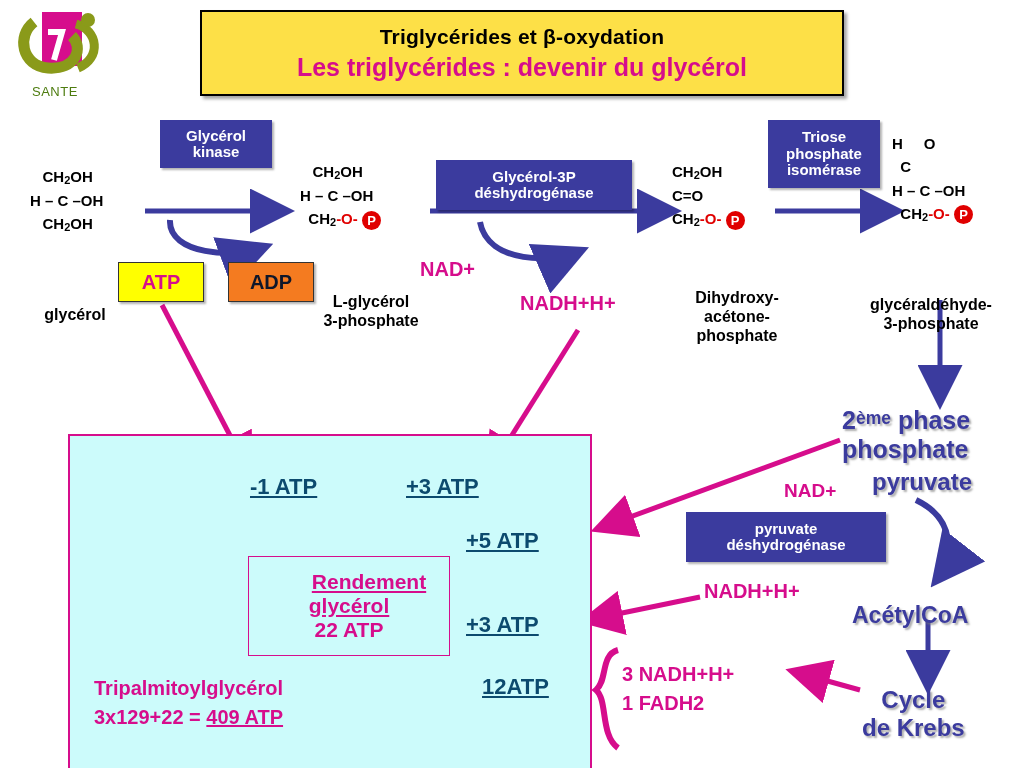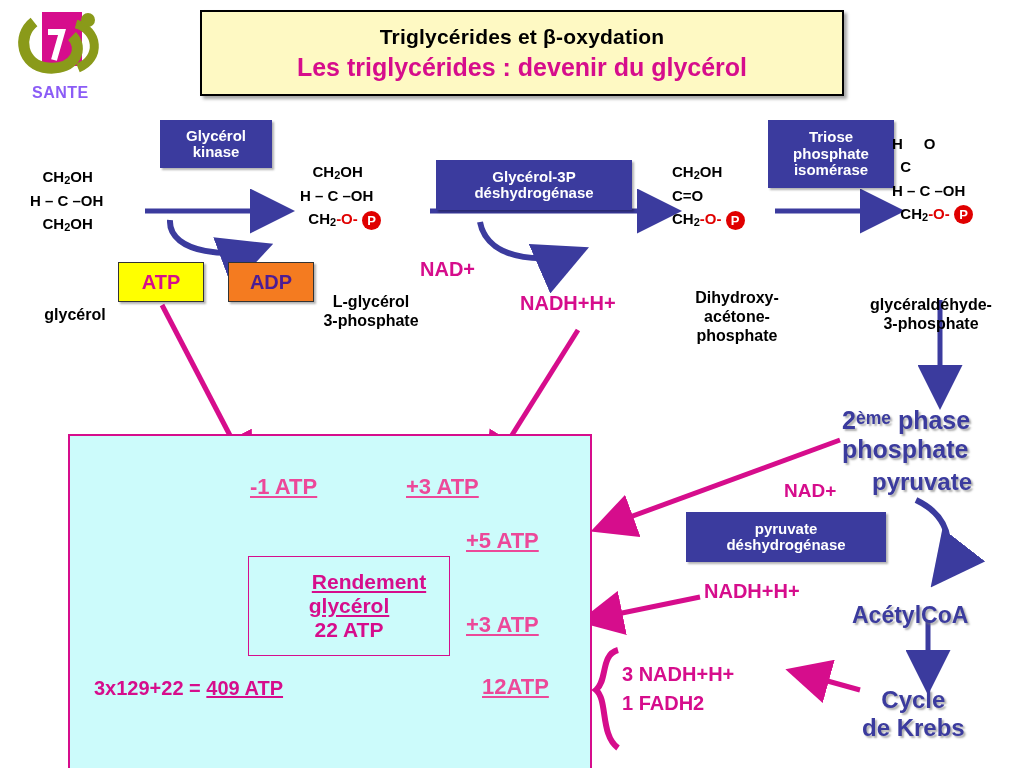--- a/index.html
+++ b/index.html
@@ -12,40 +12,40 @@
     height: 768px;
     position: relative;
     overflow: hidden;
     font-family: "Liberation Sans", sans-serif;
   }
   .abs { position: absolute; }
 
   
   #title-box {
     left: 200px; top: 10px; width: 640px; height: 82px;
-    background: #fef9c3;
+    background: #fde047;
     border: 2px solid #000;
     box-shadow: 3px 3px 3px rgba(0,0,0,0.35);
     display: flex; flex-direction: column;
     align-items: center; justify-content: center;
   }
   #title-line1 {
     font-size: 21px; font-weight: bold; color: #000;
     letter-spacing: 0.2px;
   }
   #title-line2 {
     font-size: 25px; font-weight: bold; color: #d60d8c;
     margin-top: 4px;
   }
 
   
   #logo { left: 14px; top: 8px; width: 110px; height: 100px; }
   #logo-text {
     position: absolute; left: 18px; top: 76px;
-    font-size: 16px; font-weight: bold; color: #8b5cf6;
+    font-size: 13px; font-weight: normal; color: #4d7c0f;
     letter-spacing: 0.5px;
   }
 
   
   .enzyme-box {
     background: #3b3b9e;
     color: #ffffff;
     font-weight: bold;
     font-size: 15px;
     text-align: center;
@@ -80,39 +80,39 @@
   #atp-box {
     left: 118px; top: 262px; width: 84px; height: 38px;
     background: #ffff00; border: 1px solid #333;
     color: #d60d8c; font-weight: bold; font-size: 20px;
     display: flex; align-items: center; justify-content: center;
     box-shadow: 2px 2px 2px rgba(0,0,0,0.3);
   }
   #adp-box {
     left: 228px; top: 262px; width: 84px; height: 38px;
     background: #f47b20; border: 1px solid #333;
-    color: #4c1d95; font-weight: bold; font-size: 20px;
+    color: #0f172a; font-weight: bold; font-size: 20px;
     display: flex; align-items: center; justify-content: center;
     box-shadow: 2px 2px 2px rgba(0,0,0,0.3);
   }
 
   
   .magenta {
     color: #d60d8c; font-weight: bold;
   }
   .sup { font-size: 0.7em; vertical-align: 5px; }
 
   
   #yield-panel {
     left: 68px; top: 434px; width: 520px; height: 332px;
     background: #ccfbfb;
     border: 2px solid #d60d8c;
   }
   .atp-underline {
-    color: #ec4899; font-weight: bold; font-size: 22px;
+    color: #0c4a6e; font-weight: bold; font-size: 22px;
     text-decoration: underline;
   }
   #rendement-box {
     left: 248px; top: 556px; width: 200px; height: 98px;
     border: 1.5px solid #d60d8c;
     display: flex; flex-direction: column;
     align-items: center; justify-content: center;
     color: #d60d8c; font-weight: bold; font-size: 21px;
     line-height: 1.15;
   }
@@ -185,21 +185,21 @@
 <div class="abs enzyme-box" style="left:160px; top:120px; width:112px; height:48px;">
   <span style="white-space:pre-line;">Glycérol
 kinase</span>
 </div>
 
 <div class="abs enzyme-box" style="left:436px; top:160px; width:196px; height:50px;">
   <span style="white-space:pre-line;">Glycérol-3P
 déshydrogénase</span>
 </div>
 
-<div class="abs enzyme-box" style="left:768px; top:120px; width:126px; height:68px;">
+<div class="abs enzyme-box" style="left:768px; top:120px; width:112px; height:68px;">
   <span style="white-space:pre-line;">Triose
 phosphate
 isomérase</span>
 </div>
 
 <div class="abs enzyme-box" style="left:686px; top:512px; width:200px; height:50px;">
   <span style="white-space:pre-line;">pyruvate
 déshydrogénase</span>
 </div>
 
@@ -273,14 +273,15 @@
 <div class="abs atp-underline" style="left:466px; top:612px;">+3 ATP</div>
 <div class="abs atp-underline" style="left:482px; top:674px;">12ATP</div>
 
 <div class="abs" id="rendement-box">
   <div id="rendement-l1">Rendement</div>
   <div style="text-decoration:underline;">glycérol</div>
   <div>22 ATP</div>
 </div>
 
 <div class="abs magenta" style="left:94px; top:674px; font-size:20px; line-height:1.45;">
+  <div>Tripalmitoylglycérol</div>
   <div><span>3x129+22 = </span><span style="text-decoration:underline;">409 ATP</span></div>
 </div>
 
 </body></html>

